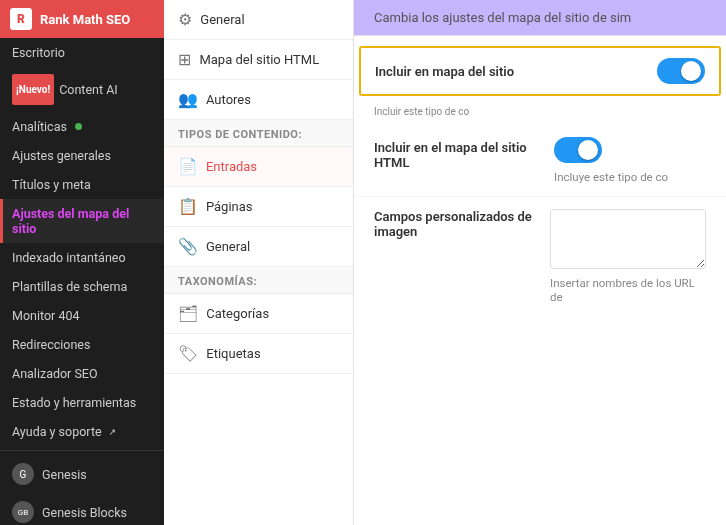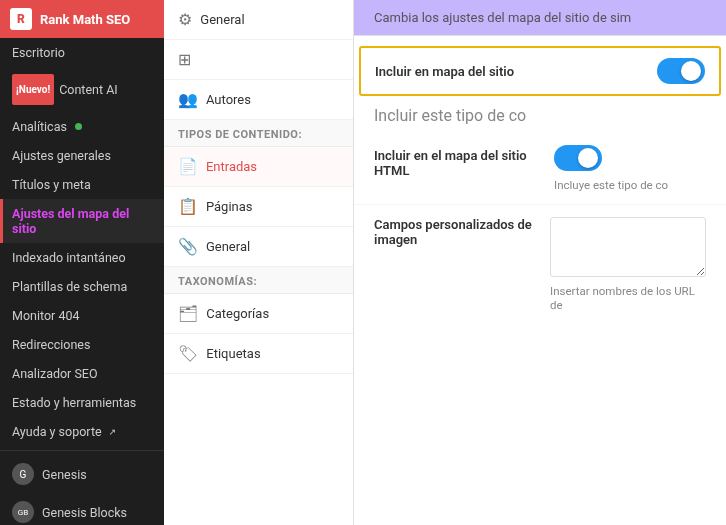--- a/index.html
+++ b/index.html
@@ -319,20 +319,21 @@
 <div id="main">
 
   <div id="nav-panel">
 
     <div class="nav-item">
       <span class="nav-icon">⚙</span>
       <span>General</span>
     </div>
     <div class="nav-item">
       <span class="nav-icon">⊞</span>
+      <span>Mapa del sitio HTML</span>
     </div>
     <div class="nav-item">
       <span class="nav-icon">👥</span>
       <span>Autores</span>
     </div>
 
     <div class="nav-section-title">
       <span>Tipos de contenido:</span>
     </div>
     <div class="nav-item active">
@@ -367,21 +368,21 @@
     </div>
 
 
     <div class="highlighted-row">
       <span class="highlighted-row-label">Incluir en mapa del sitio</span>
       <label class="toggle-switch">
 
         <span class="toggle-slider"></span>
       </label>
     </div>
-    <div style="padding: 0 20px 8px; font-size: 16px; color: #888;">
+    <div style="padding: 0 20px 8px; font-size: 10px; color: #888;">
       <span>Incluir este tipo de co</span>
     </div>
 
     <div class="settings-row">
       <div class="settings-row-label">Incluir en el mapa del sitio HTML</div>
       <div class="settings-row-content">
         <label class="toggle-switch">
           
           <span class="toggle-slider"></span>
         </label>

